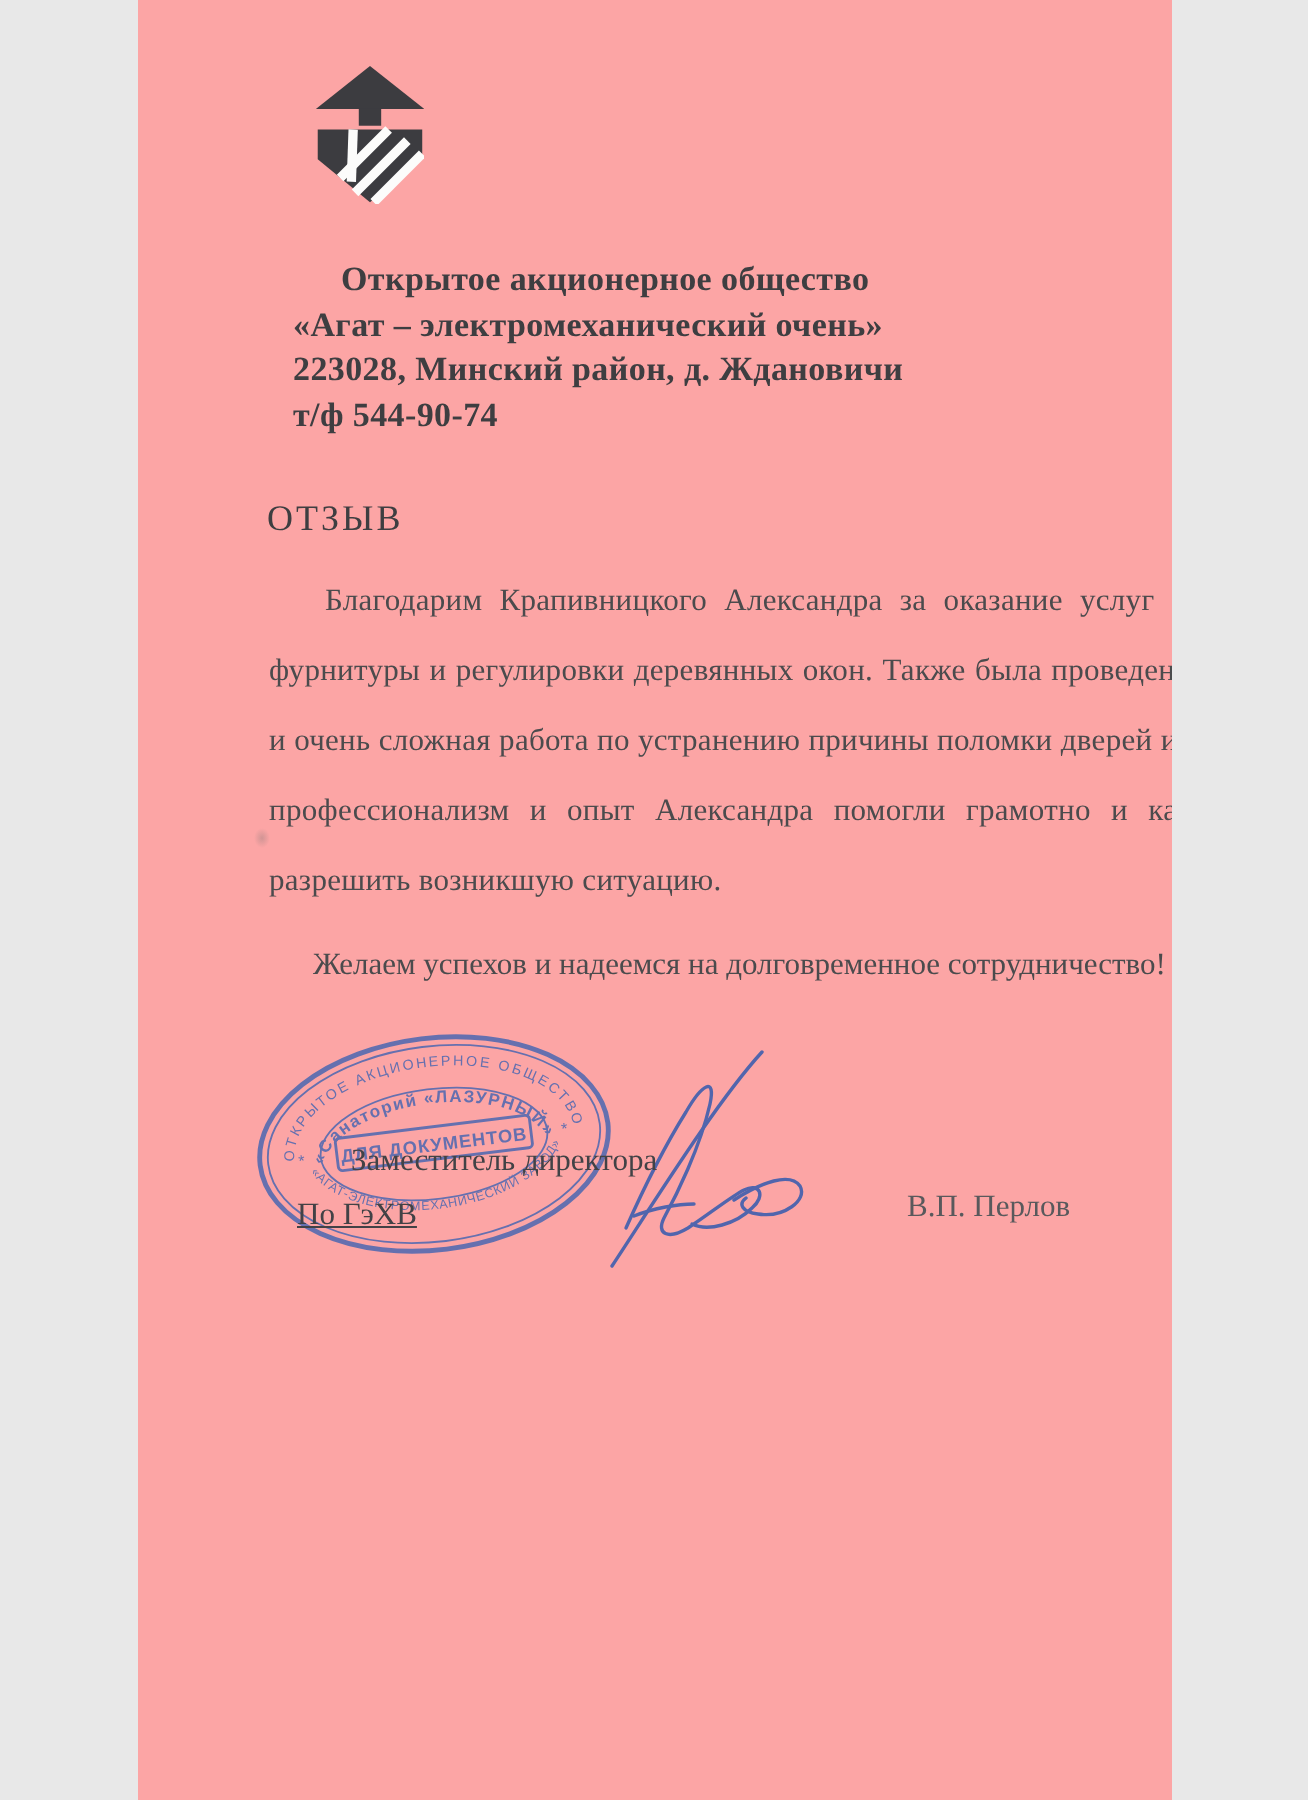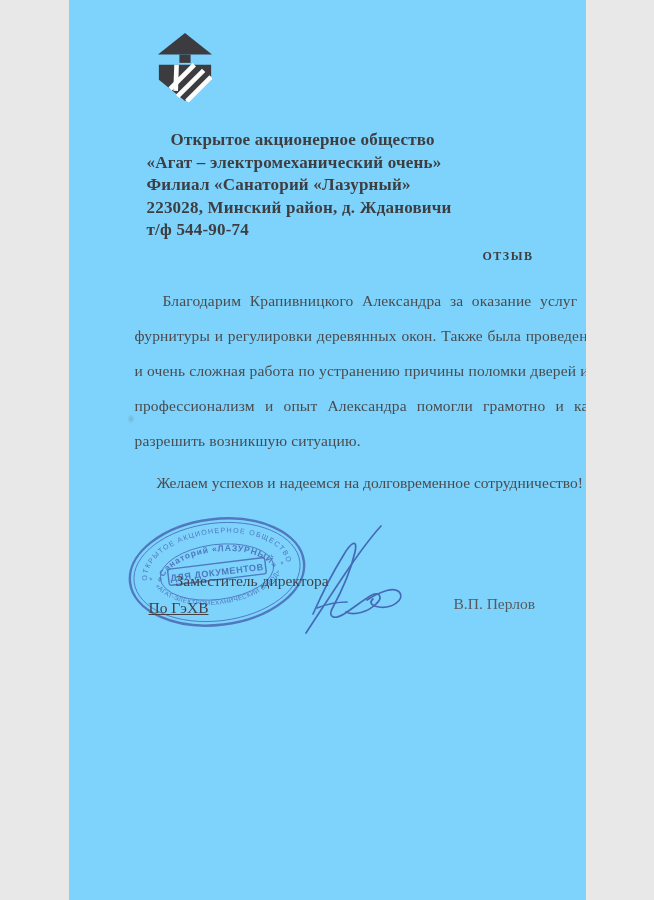--- a/index.html
+++ b/index.html
@@ -1,39 +1,39 @@
 <!DOCTYPE html>
 <html><head>
 <meta charset="utf-8">
 <style>
   html,body { margin:0; padding:0; background:#e8e8e8; }
   .page {
     position:relative;
     width:517px; height:900px;
     margin:0 auto;
-    background:#7dd3fc;
+    background:#fca5a5;
     font-family:"Liberation Serif", serif;
     color:#4b4b4d;
     overflow:hidden;
   }
   
   .logo { position:absolute; left:88px; top:33px; width:56px; height:70px; }
 
   
   .letterhead {
     position:absolute; left:78px; top:129px; width:420px;
     font-weight:bold; font-size:17px; line-height:22.5px;
     color:#3e3e41; letter-spacing:0.2px;
   }
   .letterhead .lh-line.first { padding-left:24px; }
 
   
   .doc-title {
     position:absolute; left:65px; top:249px; width:400px;
-    text-align:right; font-weight:bold; font-size:12px;
+    text-align:left; font-weight:normal; font-size:18px;
     letter-spacing:1.5px; color:#3e3e41;
   }
 
   
   .body-par {
     position:absolute; left:66px; top:283px; width:522px;
     font-size:15.5px; line-height:35px; text-align:justify;
     text-indent:28px; color:#4b4b4d; letter-spacing:0.15px;
   }
   .closing-par {
@@ -96,21 +96,20 @@
         <line x1="22" y1="68" x2="50" y2="40"></line>
         <line x1="32" y1="73" x2="58" y2="47"></line>
       </g>
       <rect x="18" y="34" width="5" height="28" fill="#fcfcfb" transform="rotate(2 20 48)"></rect>
     </svg>
   </div>
 
   <div class="letterhead">
     <div class="lh-line first">Открытое акционерное общество</div>
     <div class="lh-line">«Агат – электромеханический очень»</div>
-    <div class="lh-line">Филиал «Санаторий «Лазурный»</div>
     <div class="lh-line">223028, Минский район, д. Ждановичи</div>
     <div class="lh-line">т/ф 544-90-74</div>
   </div>
 
   <div class="doc-title">ОТЗЫВ</div>
 
   <div class="body-par">Благодарим Крапивницкого Александра за оказание услуг по замене фурнитуры и регулировки деревянных окон. Также была проведена большая и очень сложная работа по устранению причины поломки дверей из ПВХ, но профессионализм и опыт Александра помогли грамотно и качественно разрешить возникшую ситуацию.</div>
   <div class="closing-par">Желаем успехов и надеемся на долговременное сотрудничество!</div>
 
   <div class="stamp">

